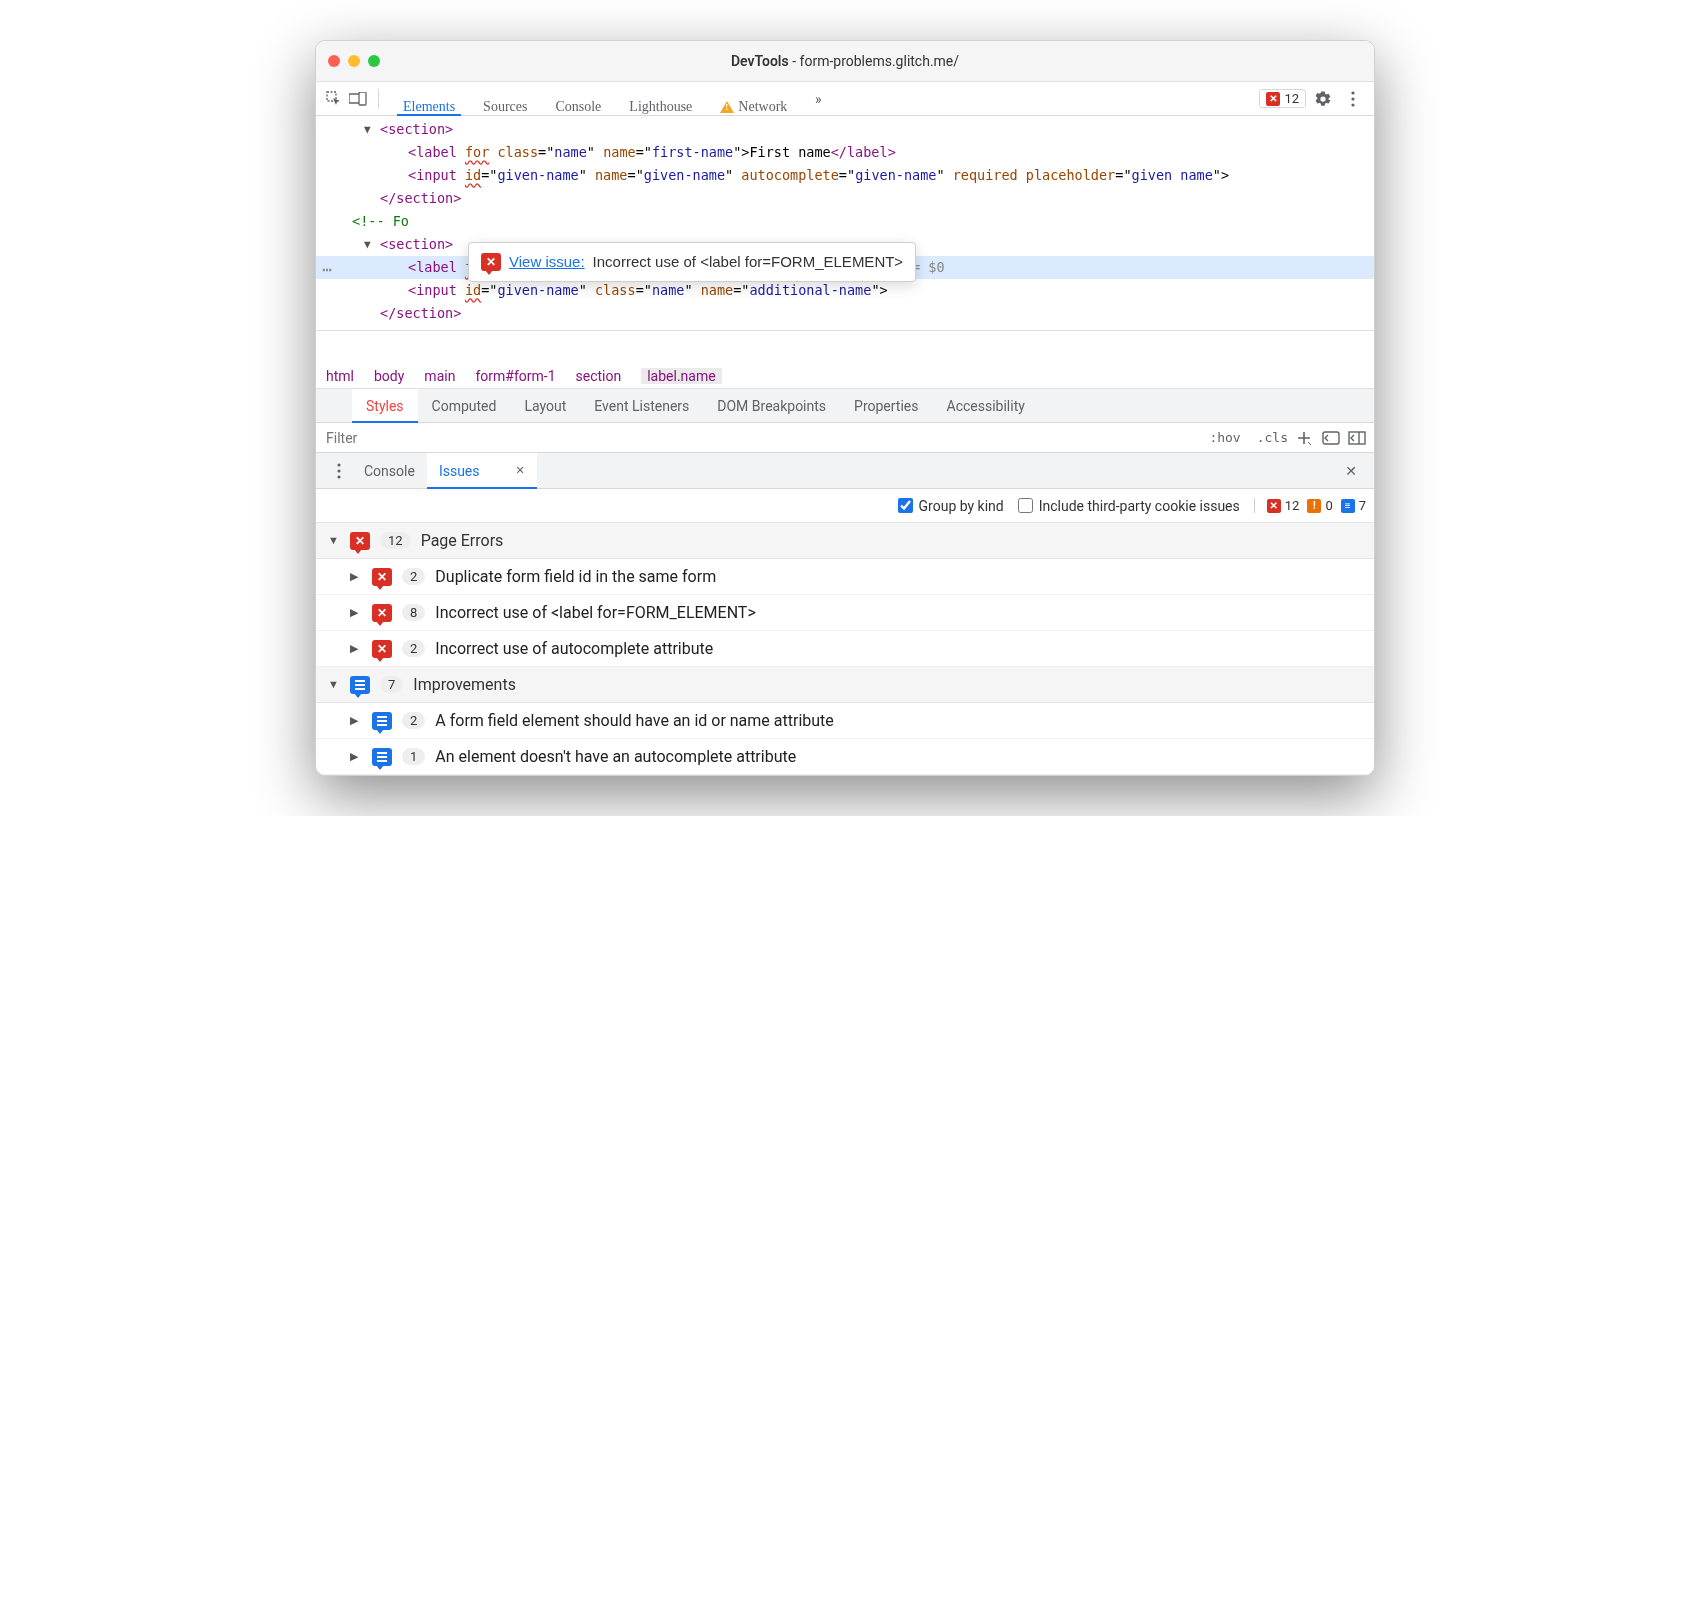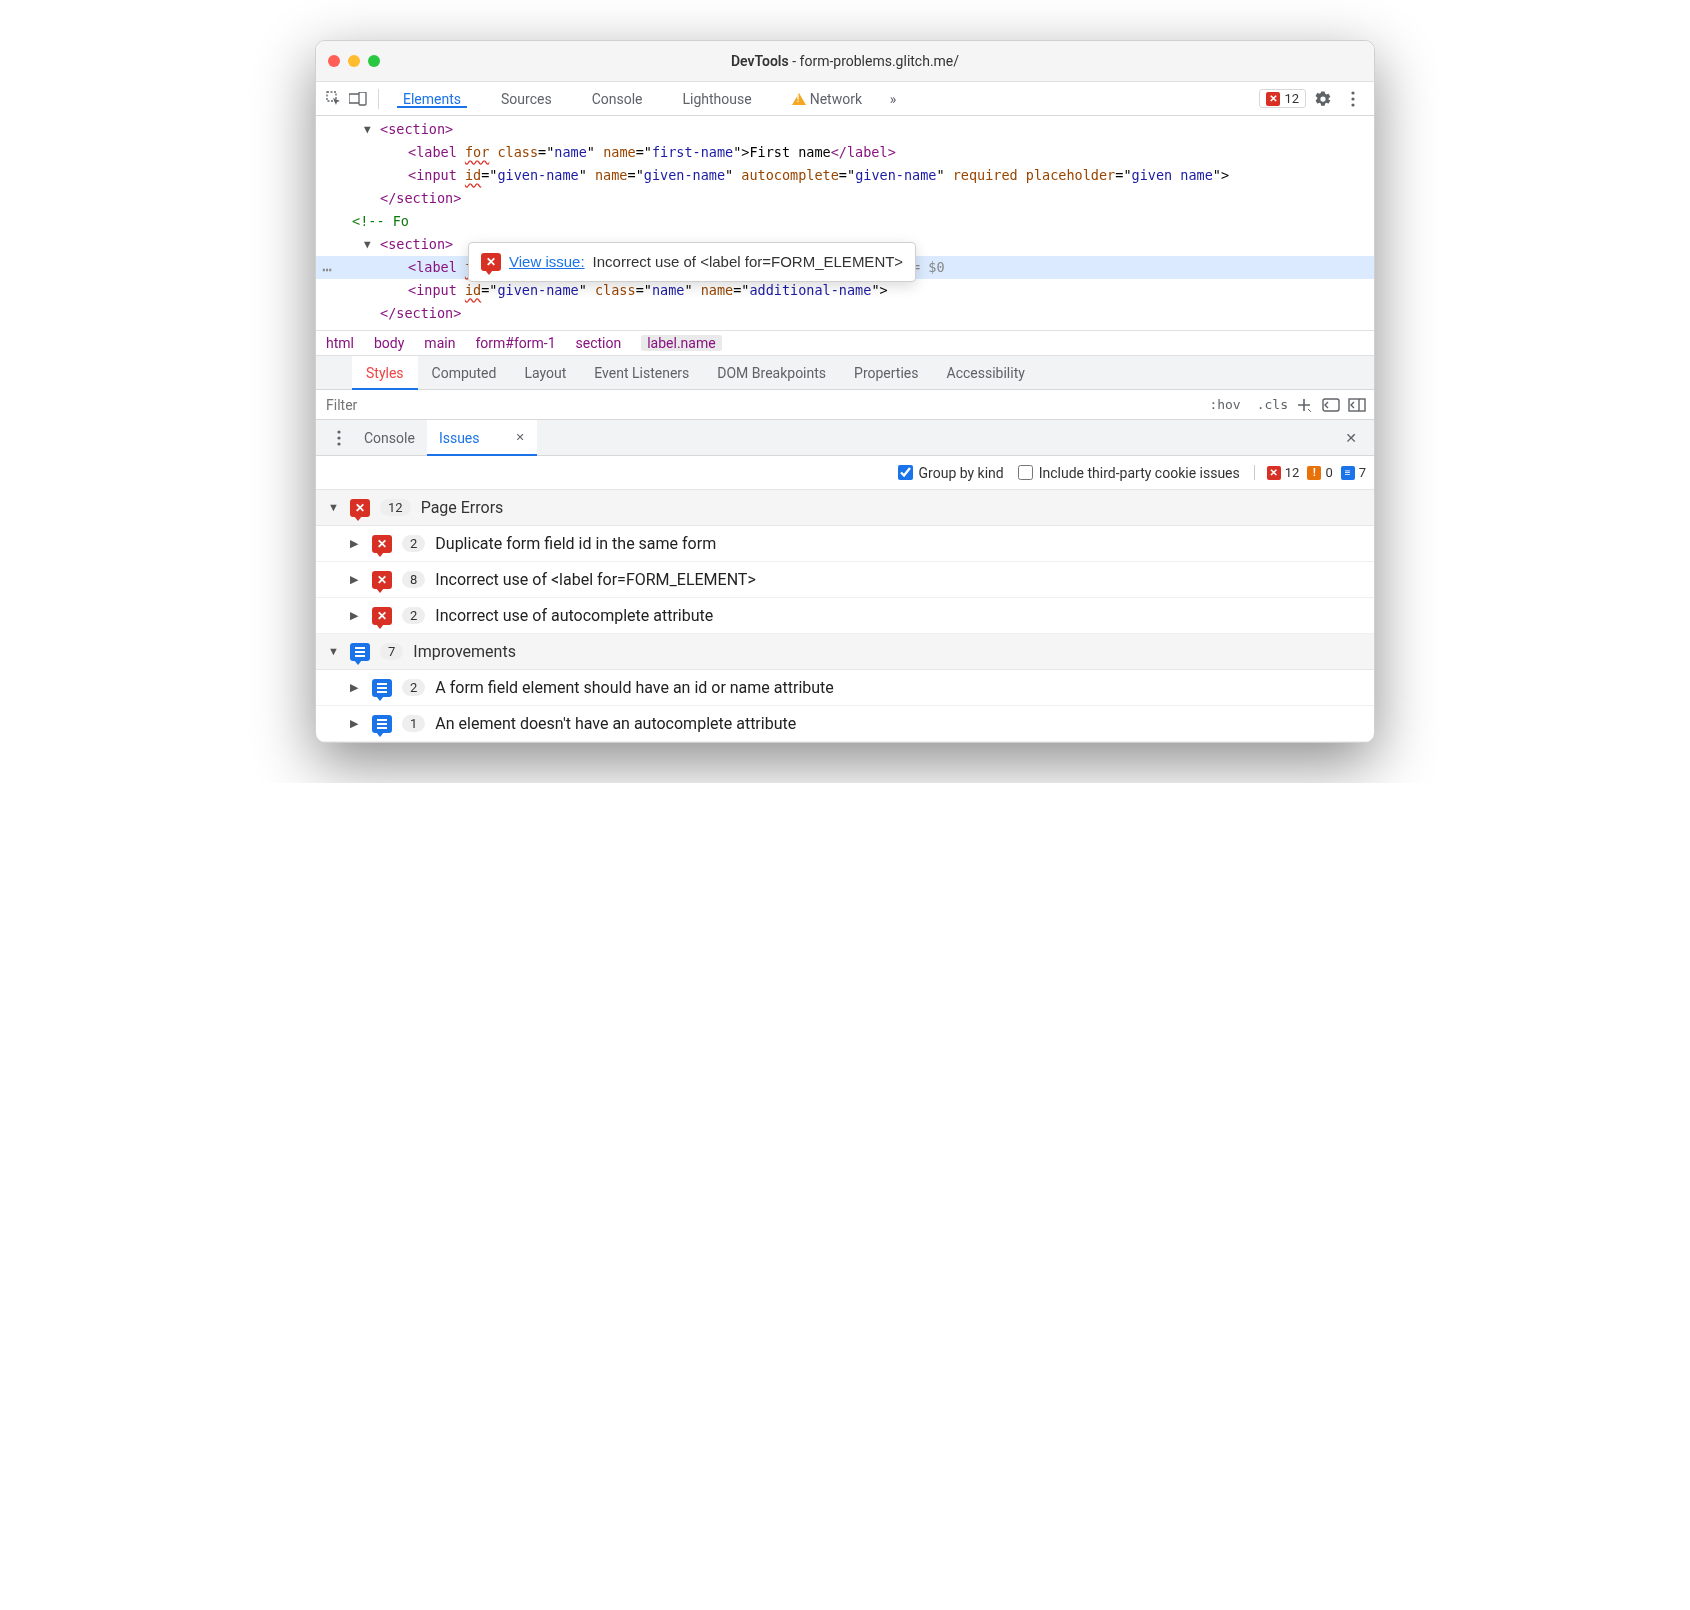--- a/index.html
+++ b/index.html
@@ -44,21 +44,21 @@
     height: 34px;
     display:flex; align-items:center;
     border-bottom: 1px solid #d8d8d8;
     padding: 0 8px;
     gap: 4px;
     font-size: 14px;
     color:#5f6368;
   }
   .toolbar .tool-icon { width:20px; height:20px; display:flex; align-items:center; justify-content:center; }
   .toolbar .sep { width:1px; height:20px; background:#d8d8d8; margin:0 6px; }
-  .toolbar .tabs { display:flex; gap: 12px; align-items:center; height:100%; }
+  .toolbar .tabs { display:flex; gap: 0; align-items:flex-end; height:100%;font-family:Liberation Serif, serif; }
   .toolbar .tab { padding: 0 14px; display:flex; align-items:center; cursor:pointer; position:relative; gap:4px;}
   .toolbar .tab.active { color:#1a73e8; }
   .toolbar .tab.active::after { content:""; position:absolute; bottom:-1px; left:8px; right:8px; height:2px; background:#1a73e8; }
   .toolbar .spacer { flex:1; }
   .toolbar .err-badge {
     display:flex; align-items:center; gap:4px;
     border:1px solid #d8d8d8; border-radius:3px; padding:1px 6px;
     font-size:13px; color:#333;
   }
   .icon-btn { width:26px; height:26px; display:flex; align-items:center; justify-content:center; cursor:pointer; color:#5f6368;}
@@ -111,21 +111,21 @@
   .bubble-info span{width:10px;height:2px;background:#fff;box-shadow:0 -4px 0 #fff,0 4px 0 #fff;}
   
   .crumbs {
     border-top:1px solid #e0e0e0;
     border-bottom:1px solid #e0e0e0;
     padding: 4px 10px;
     font-size:14px;
     color:#881280;
     display:flex; gap:20px;
   }
-  .crumbs span { cursor:pointer; white-space: nowrap;}
+  .crumbs span { cursor:pointer; white-space: nowrap; margin-top: 33px;}
   .crumbs span.active { background:#eaeaea; padding:0 6px; border-radius:2px;}
   
   .styletabs {
     height:34px; display:flex; align-items:center; background:#f1f3f4;
     border-bottom:1px solid #d8d8d8; font-size:14px; color:#5f6368;
   }
   .styletabs .stab { padding:0 14px; height:100%; display:flex; align-items:center; cursor:pointer; position:relative;}
   .styletabs .stab.active { color:#ef4444; background:#fff;margin-left:36px;}
   .styletabs .stab.active::after{content:"";position:absolute;bottom:-1px;left:0;right:0;height:2px;background:#1a73e8;}
   

